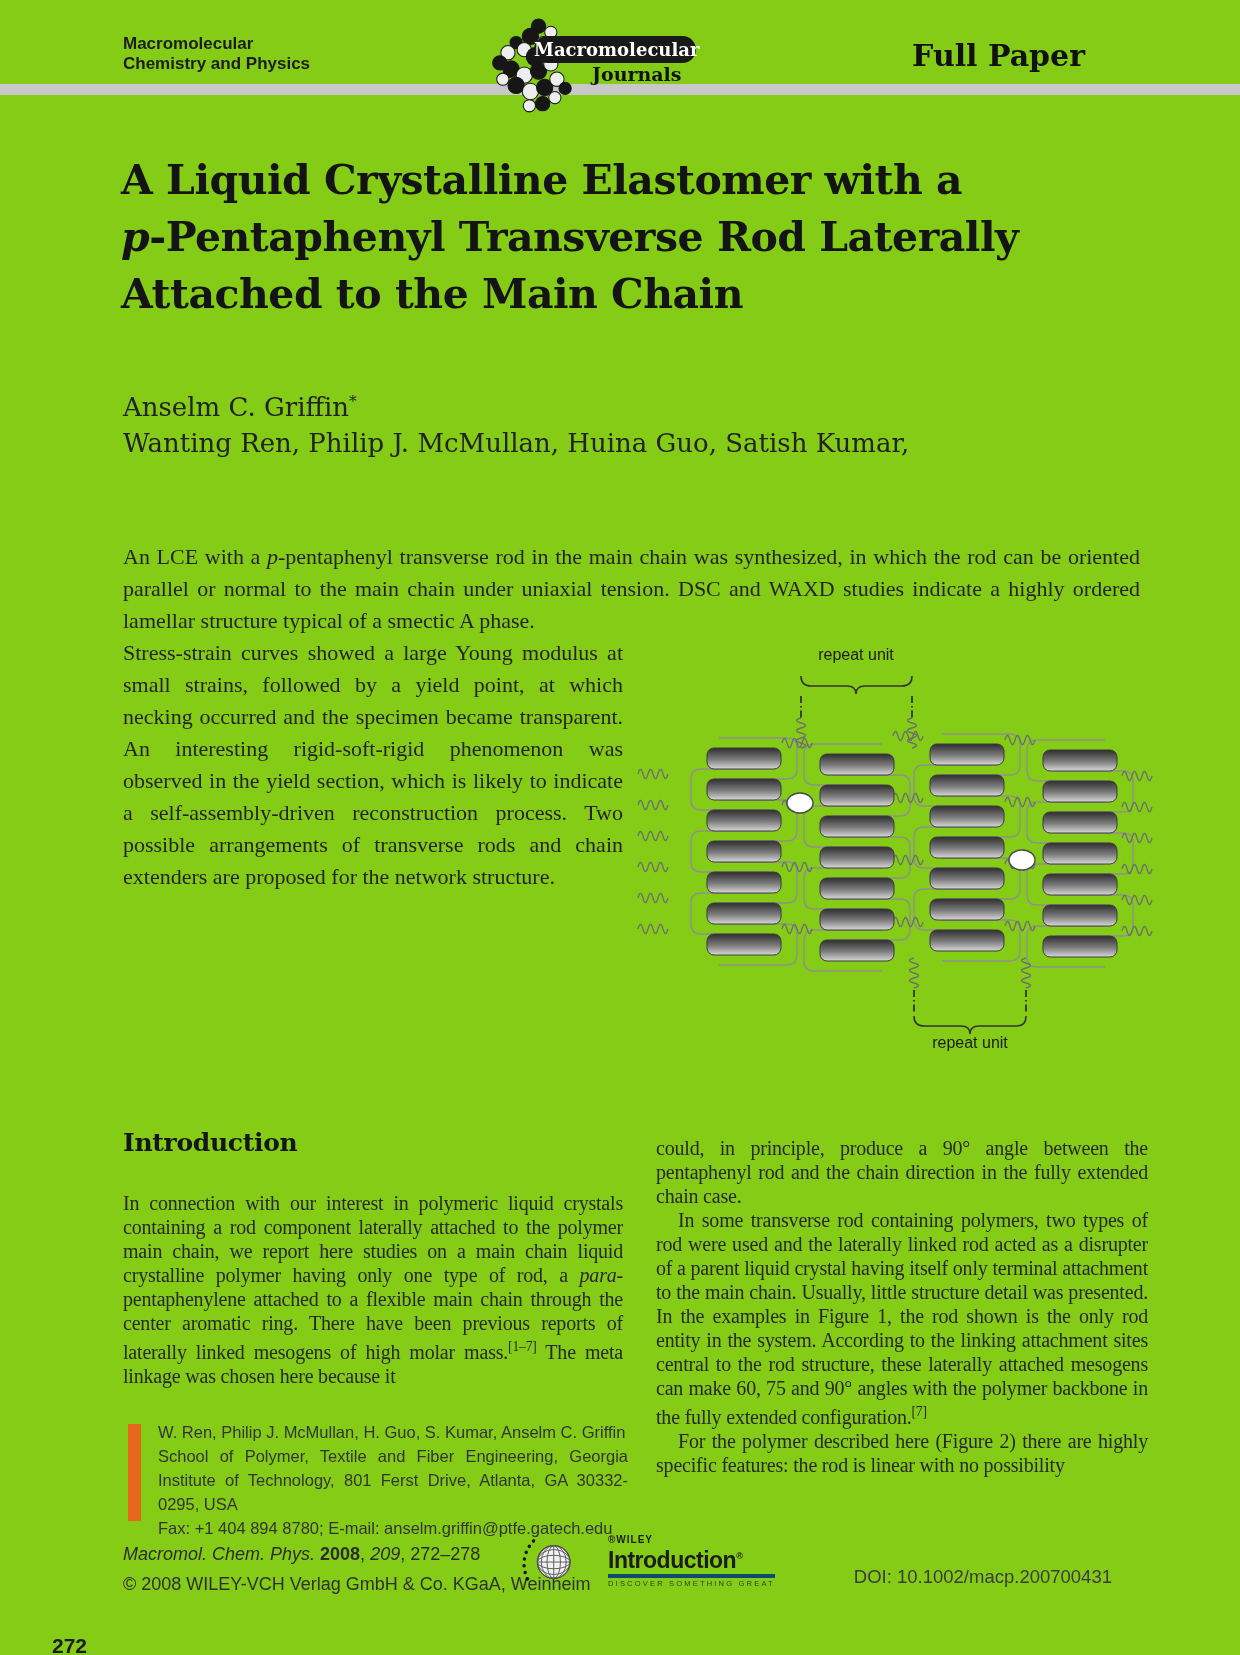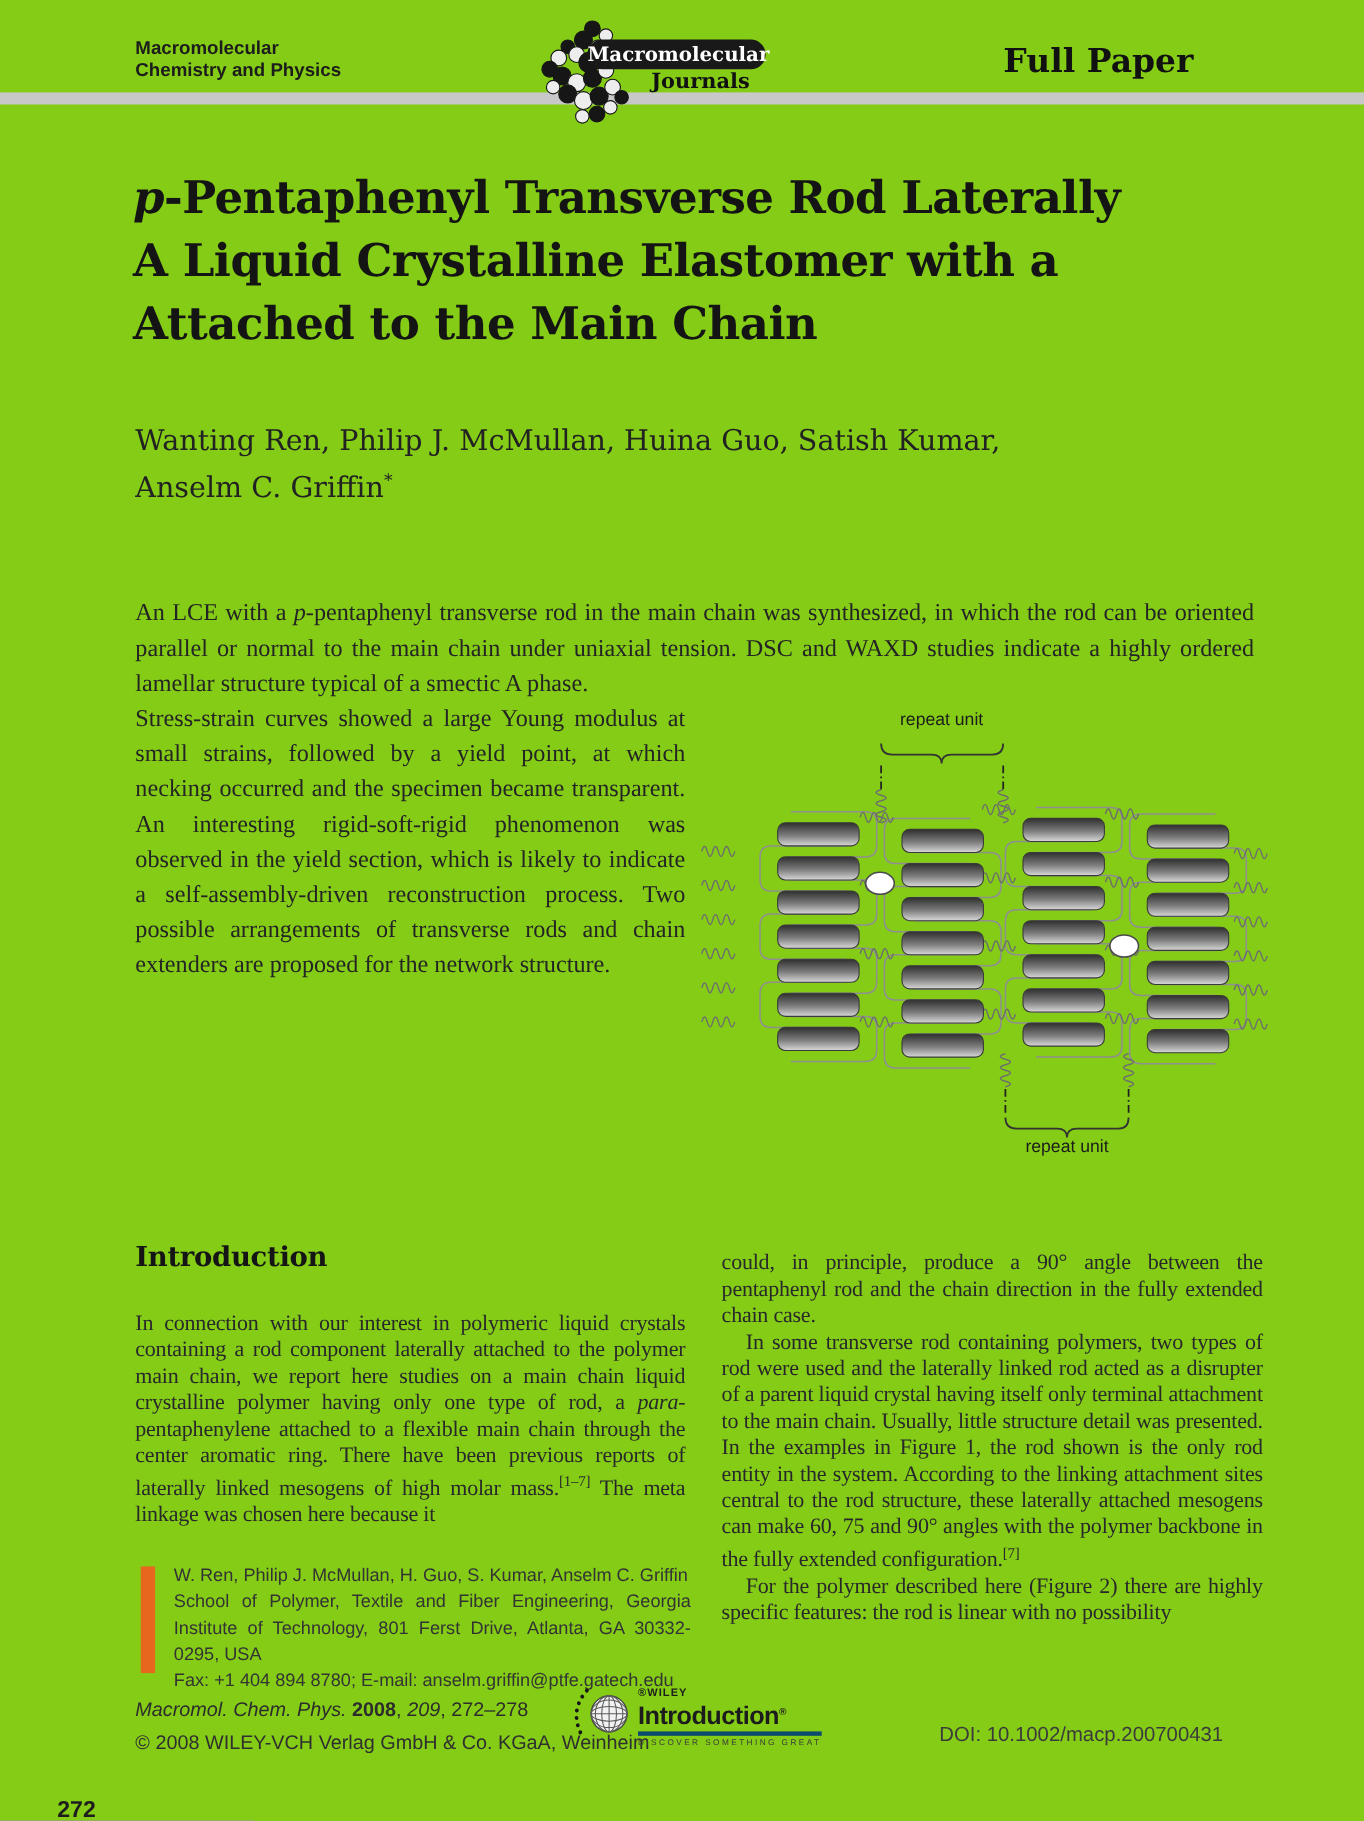--- a/index.html
+++ b/index.html
@@ -51,21 +51,21 @@
           color:#333;text-align:justify;}
   
   .pageno{position:absolute;left:52px;top:1634px;font-family:"Liberation Sans",sans-serif;
           font-weight:700;font-size:21px;color:#1d1d1d;}
   .citation{position:absolute;left:123px;top:1544px;font-family:"Liberation Sans",sans-serif;
             font-size:18px;color:#2c2c2c;font-style:italic;}
   .citation .yr{font-weight:700;font-style:normal;}
   .citation .pg{font-style:normal;}
   .copyright{position:absolute;left:123px;top:1574px;font-family:"Liberation Sans",sans-serif;
              font-size:18px;color:#2f2f2f;}
-  .wiley{position:absolute;left:518px;top:1534px;display:flex;align-items:flex-start;}
+  .wiley{position:absolute;left:518px;top:1534px;display:flex;align-items:flex-end;gap:28px;}
   .wiley-txt{margin-left:4px;font-family:"Liberation Sans",sans-serif;color:#1c1c1c;}
   .wiley-top{font-size:10px;font-weight:700;letter-spacing:1px;}
   .wiley-main{font-size:23px;font-weight:700;line-height:22px;letter-spacing:-0.5px;}
   .wiley-tag{font-size:7.5px;letter-spacing:2.2px;color:#3a3a3a;margin-top:3px;border-top:4px solid #0c4a6e;padding-top:1px;}
   .doi{position:absolute;right:128px;top:1566px;font-family:"Liberation Sans",sans-serif;
        font-size:18.5px;color:#3b3b3b;}
 </style>
 </head>
 <body>
 
@@ -102,28 +102,28 @@
       <circle cx="74" cy="80" r="6" fill="#ededed"></circle>
         <circle cx="84" cy="71" r="6" fill="#161616"></circle>
     </g>
   </svg>
   <div class="logo-pill">Macromolecular</div>
   <div class="logo-journals">Journals</div>
 
   <div class="full-paper">Full Paper</div>
 
   <div class="title">
+    <div>A Liquid Crystalline Elastomer with a</div>
     <div><span class="it">p</span><span>-Pentaphenyl Transverse Rod Laterally</span></div>
-    <div>A Liquid Crystalline Elastomer with a</div>
     <div>Attached to the Main Chain</div>
   </div>
 
   <div class="authors">
+    <div><span>Anselm C. Griffin</span><sup>*</sup></div>
     <div>Wanting Ren, Philip J. McMullan, Huina Guo, Satish Kumar,</div>
-    <div><span>Anselm C. Griffin</span><sup>*</sup></div>
   </div>
 
   <div class="abs abs-full"><span>An LCE with a </span><span class="it">p</span><span>-pentaphenyl transverse rod in the main chain was synthesized, in which the rod can be oriented parallel or normal to the main chain under uniaxial tension. DSC and WAXD studies indicate a highly ordered lamellar structure typical of a smectic A phase.</span></div>
   <div class="abs abs-narrow">Stress-strain curves showed a large Young modulus at small strains, followed by a yield point, at which necking occurred and the specimen became transparent. An interesting rigid-soft-rigid phenomenon was observed in the yield section, which is likely to indicate a self-assembly-driven reconstruction process. Two possible arrangements of transverse rods and chain extenders are proposed for the network structure.</div>
 
   <div class="figure">
     <svg width="530" height="420" viewBox="0 0 530 420">
       <defs>
         <linearGradient id="rg" x1="0" y1="0" x2="0" y2="1">
           <stop offset="0" stop-color="#2f2f2f"></stop>

